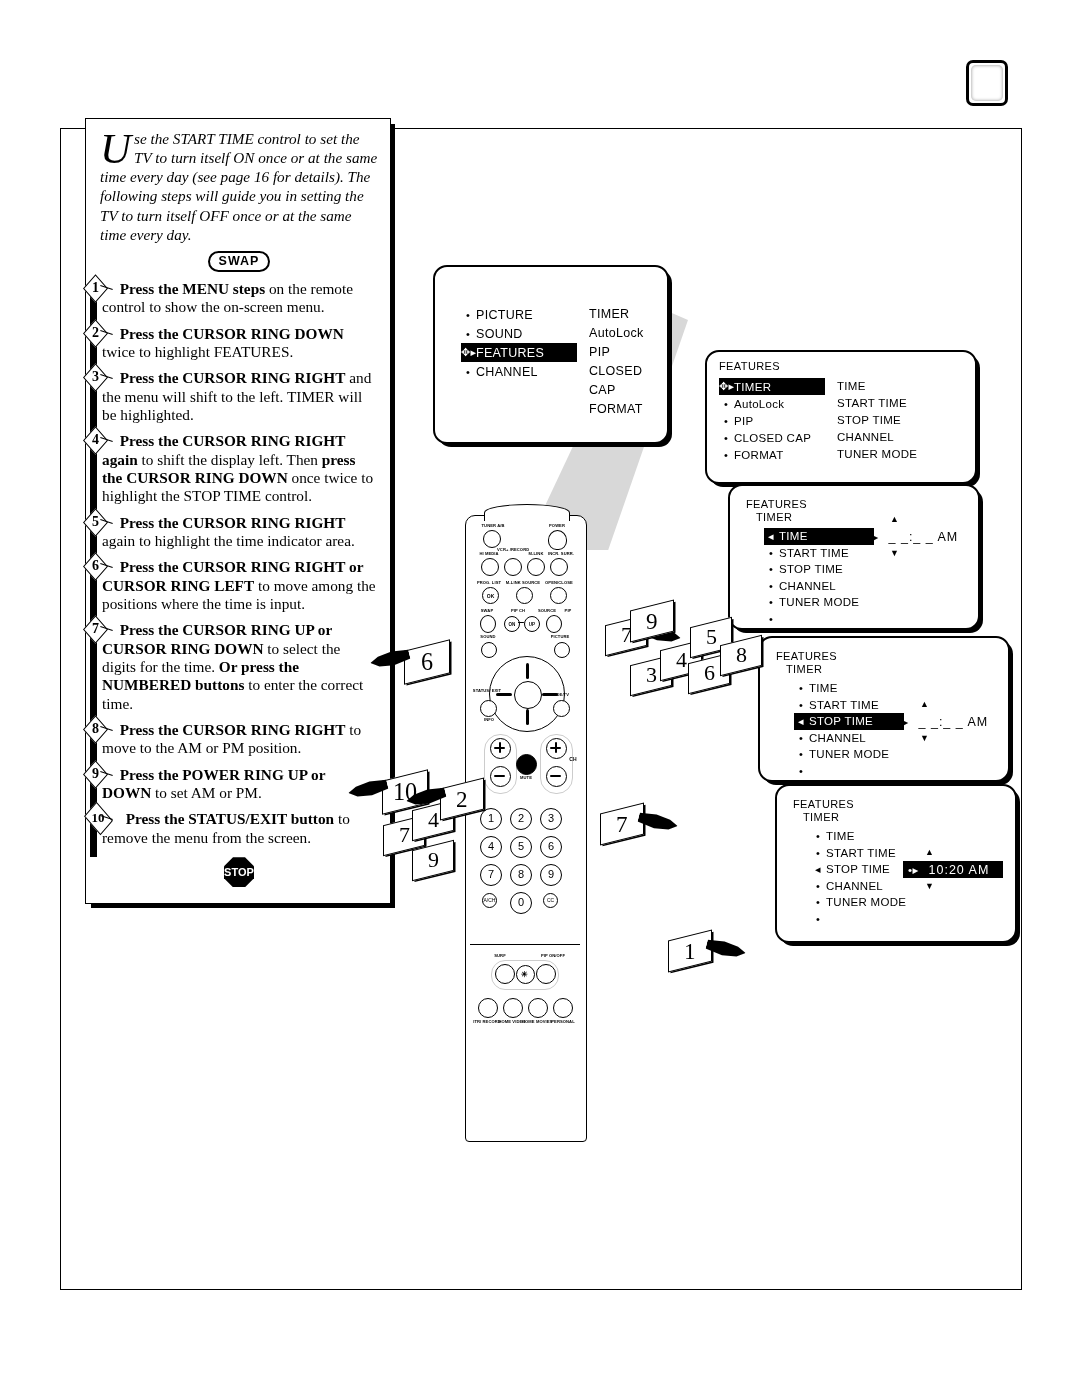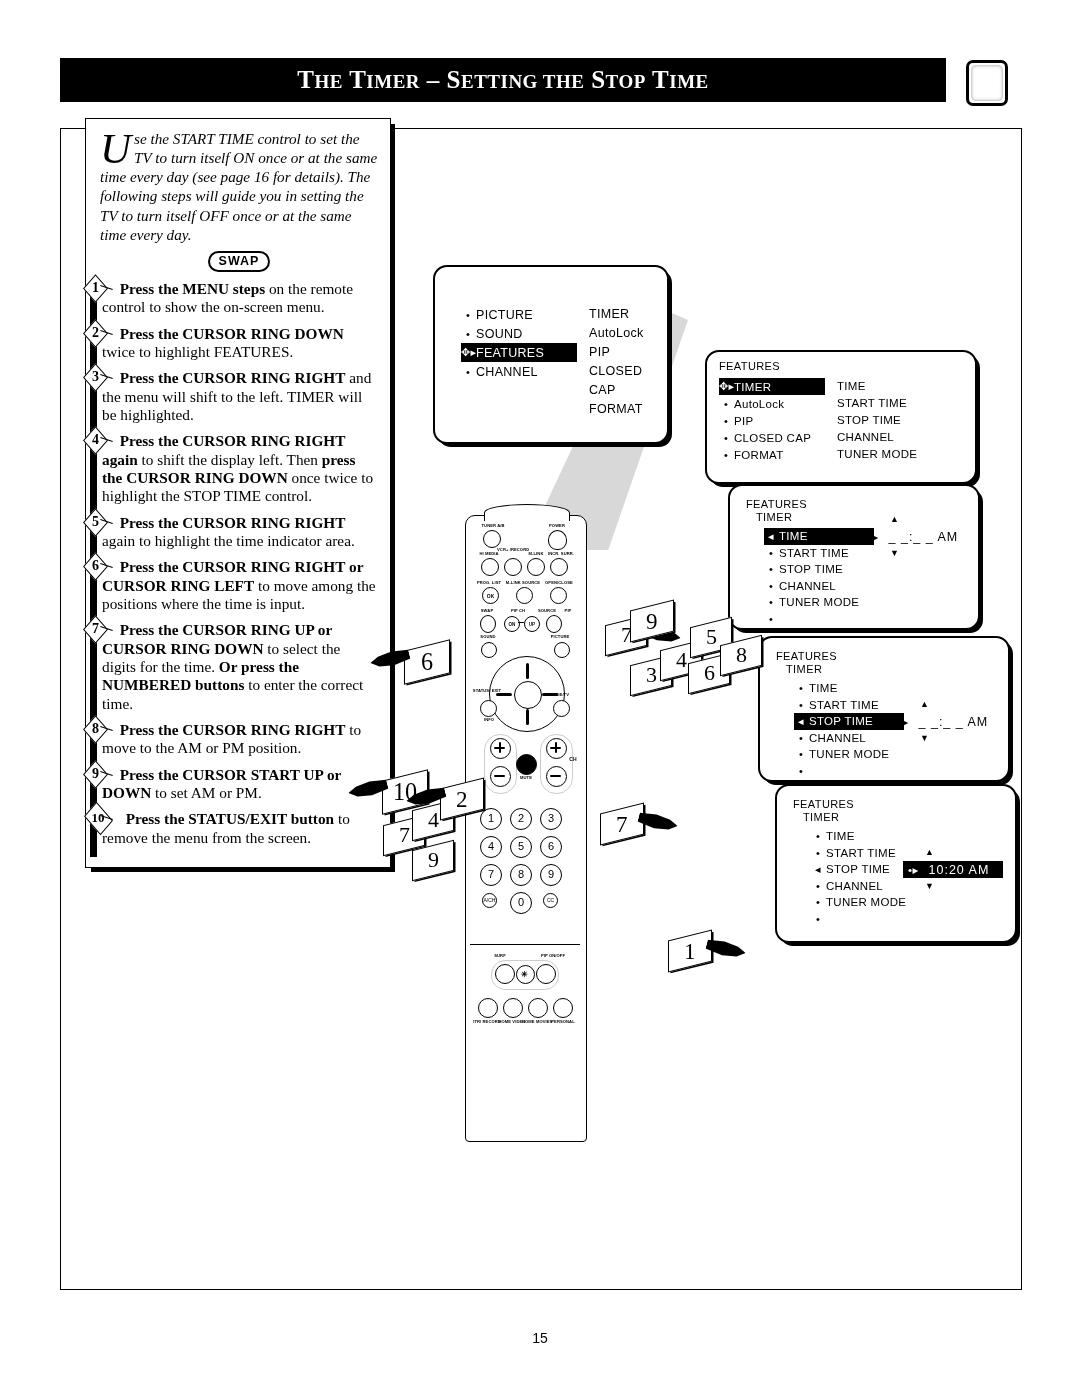--- a/index.html
+++ b/index.html
@@ -98,25 +98,20 @@
   .dmd span{display:block;transform:skew(0deg,0deg);}
 
   .pgnum{position:absolute;left:0;right:0;top:1330px;text-align:center;
          font-family:"Liberation Sans",sans-serif;font-size:14px;}
 </style>
 </head>
 <body>
 
 <div class="page">
 
-  <div class="hdr-bar">
-    <div class="hdr-title">
-      T<span class="sc">HE</span> T<span class="sc">IMER</span> – S<span class="sc">ETTING THE</span> S<span class="sc">TOP</span> T<span class="sc">IME</span>
-    </div>
-  </div>
   <div class="tv-icon"></div>
 
   <div class="frame"></div>
 
   <div class="col">
     <div class="intro">
       <span class="dropcap">U</span><span>se the START TIME control to set the TV to turn itself ON once or at the same time every day (see page 16  for details).  The following steps will guide you in setting the TV to turn itself OFF once or at the same time every day.</span>
     </div>
     <div class="begin">
       <span>SWAP</span>
@@ -149,27 +144,30 @@
         <div class="step">
           <span class="bar"></span>
           <p><span class="num"><i></i><b>7</b></span>&nbsp;&nbsp;<b>Press the CURSOR RING UP or CURSOR RING DOWN</b> to select the digits for the time. <b>Or press the NUMBERED buttons</b> to enter the correct time.</p>
         </div>
         <div class="step">
           <span class="bar"></span>
           <p><span class="num"><i></i><b>8</b></span>&nbsp;&nbsp;<b>Press the CURSOR RING RIGHT</b> to move to the AM or PM position.</p>
         </div>
         <div class="step">
           <span class="bar"></span>
-          <p><span class="num"><i></i><b>9</b></span>&nbsp;&nbsp;<b>Press the CURSOR START UP or DOWN</b> to set AM or PM.</p>
+          <p><span class="num"><i></i><b>9</b></span>&nbsp;&nbsp;<b>Press the POWER RING UP or DOWN</b> to set AM or PM.</p>
         </div>
         <div class="step">
           <span class="bar"></span>
           <p><span class="num wide"><i></i><b>10</b></span>&nbsp;&nbsp;<b>Press the STATUS/EXIT button</b> to remove the menu from the screen.</p>
         </div>
       </div>
+    <div class="stopbadge">
+      <span>STOP</span>
+    </div>
   </div>
 
   <div class="beam"></div>
 
   <div id="screens">
       <div class="screen" style="left: 433px; top: 265px; width: 232px; height: 175px; z-index: 3;">
         <div class="mrow" style="position: absolute; left: 26px; top: 38px; height: 19px; font-size: 12.5px; min-width: 110px; padding-right: 6px;">
           <span class="dot">•</span>
           <span class="lbl">PICTURE</span>
         </div>
@@ -506,14 +504,13 @@
         <div style="position: absolute; top: 5.88px; left: 38px; width: 40px; height: 16px; background: rgb(0, 0, 0); clip-path: polygon(0px 45%, 22% 18%, 58% 6%, 100% 22%, 100% 78%, 56% 94%, 20% 80%); transform: scaleX(-1) rotate(-14deg);"></div>
       </div>
       <div class="callout" style="left: 668px; top: 935px; width: 42px; height: 30.24px;">
         <div class="dmd" style="left: 0px; top: 0px; width: 100%; height: 100%; transform: skewY(-14deg); display: flex; align-items: center; justify-content: center;">
           <span style="transform:skewY(14deg);font-size:23.1px;">1</span>
         </div>
         <div style="position: absolute; top: 5.88px; left: 38px; width: 40px; height: 16px; background: rgb(0, 0, 0); clip-path: polygon(0px 45%, 22% 18%, 58% 6%, 100% 22%, 100% 78%, 56% 94%, 20% 80%); transform: scaleX(-1) rotate(-14deg);"></div>
       </div>
     </div>
 
-  <div class="pgnum">15</div>
 </div>
 
 </body></html>

